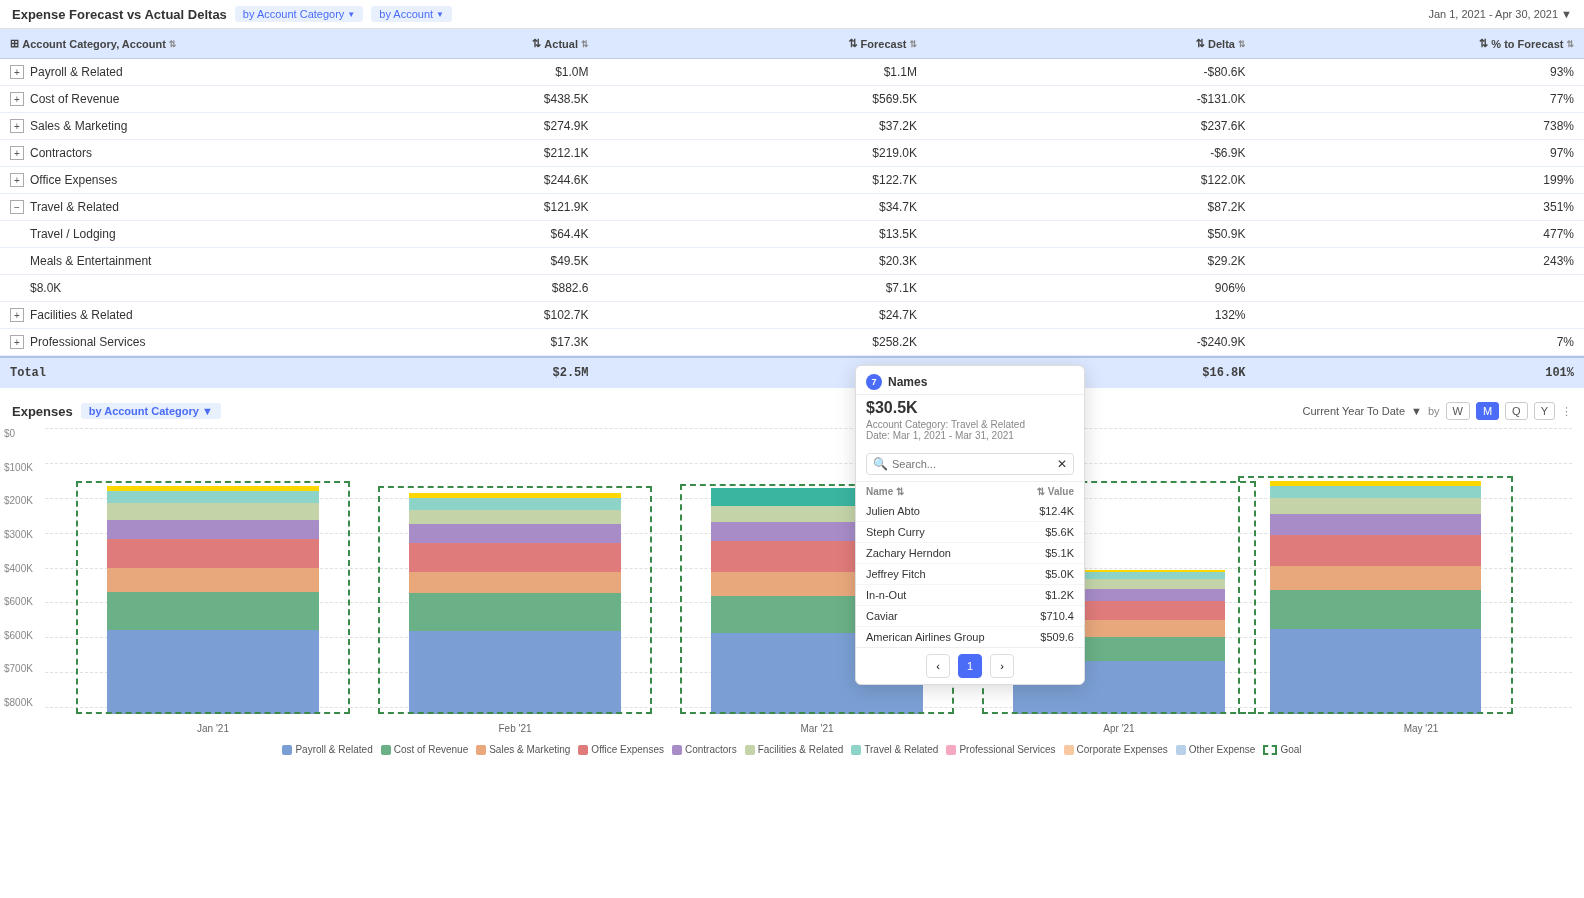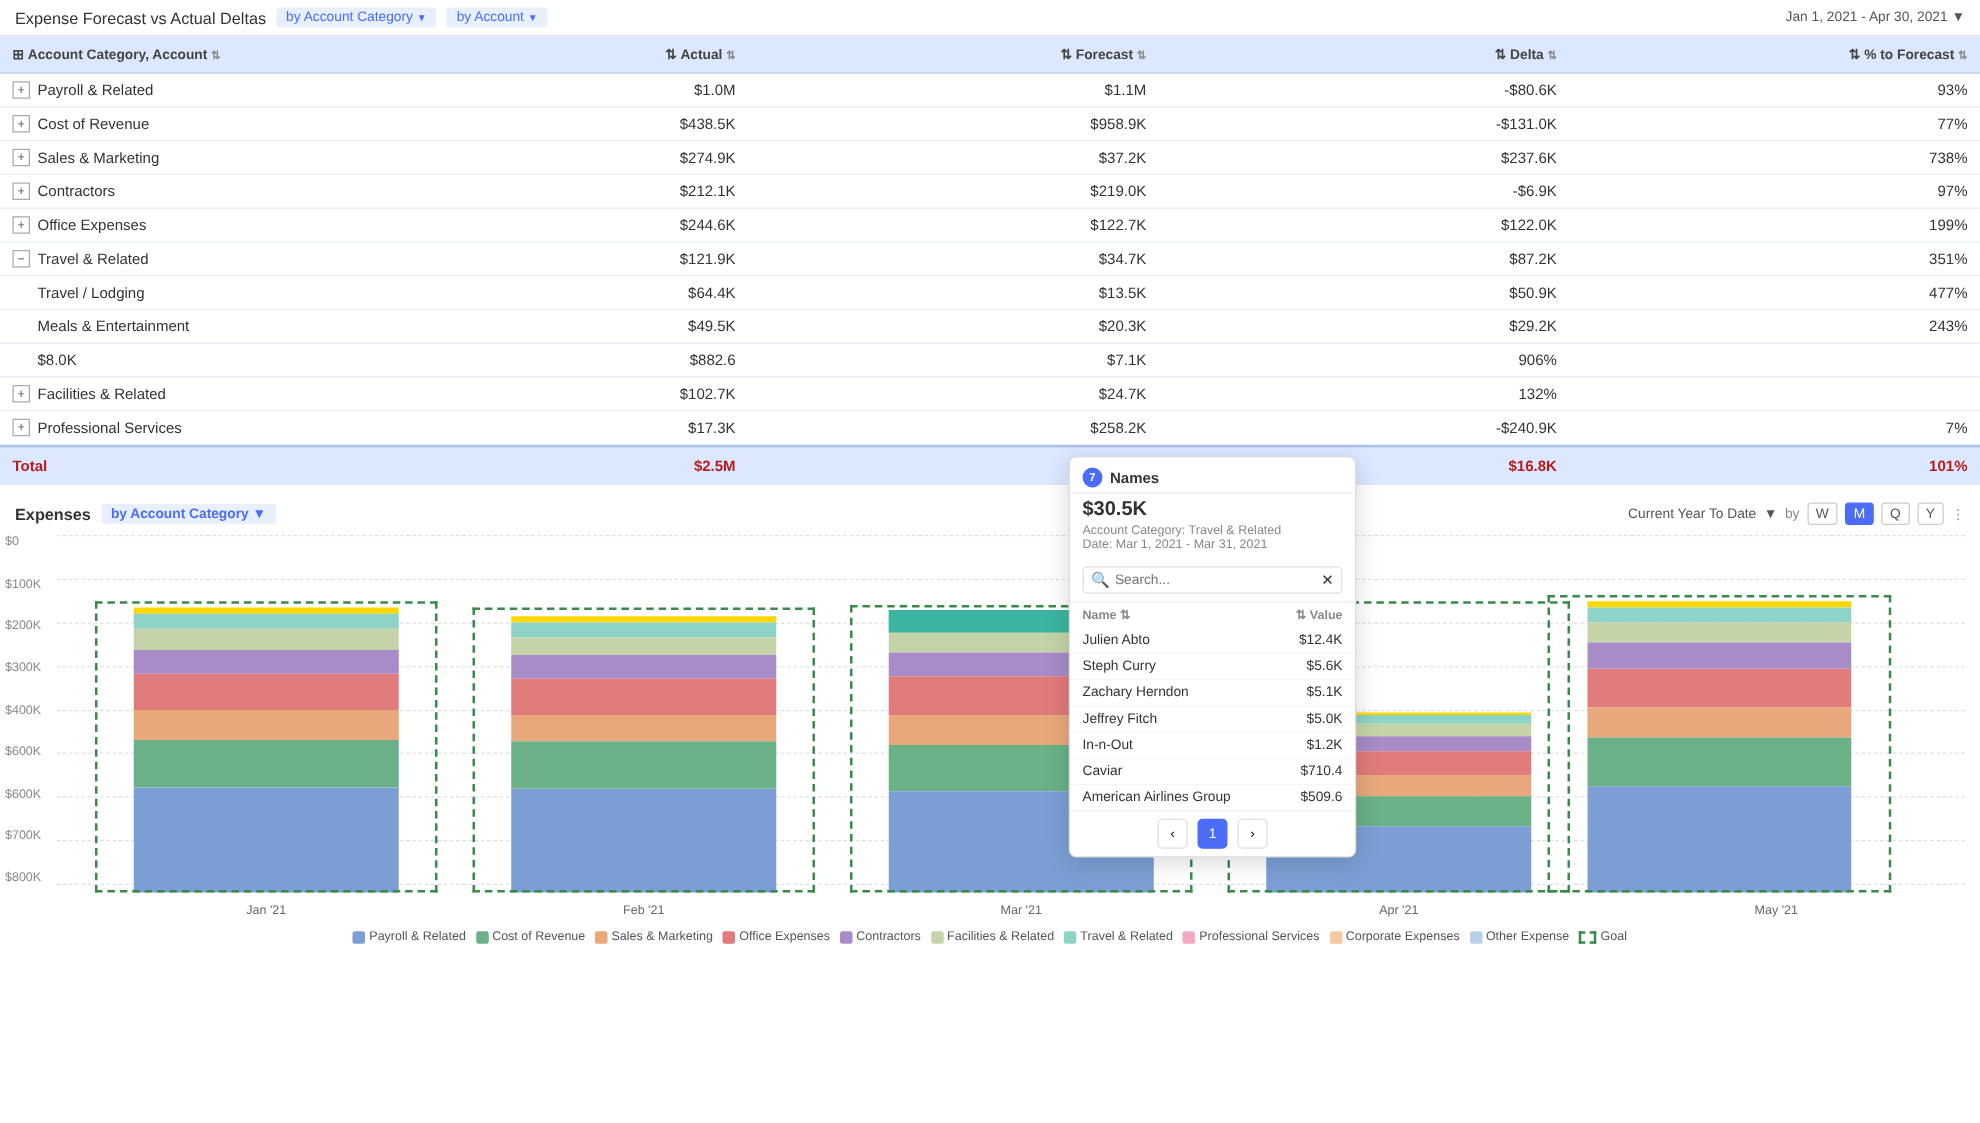--- a/index.html
+++ b/index.html
@@ -1,41 +1,41 @@
 <!DOCTYPE html>
 <html><head>
   <meta charset="utf-8">
   <style>
     * { box-sizing: border-box; margin: 0; padding: 0; }
     body { font-family: -apple-system, BlinkMacSystemFont, 'Segoe UI', sans-serif; font-size: 12px; background: #fff; color: #333; }
 
     
     .top-header { display: flex; align-items: center; justify-content: space-between; padding: 6px 12px; border-bottom: 1px solid #e0e0e0; background: #fff; }
     .top-header-left { display: flex; align-items: center; gap: 8px; }
-    .page-title { font-size: 13px; font-weight: 400; color: #333; }
+    .page-title { font-size: 13px; font-weight: 700; color: #333; }
     .filter-badge { background: #e8f0fe; color: #4a6cf7; border-radius: 3px; padding: 2px 8px; font-size: 11px; cursor: pointer; display: flex; align-items: center; gap: 3px; }
     .filter-badge .arrow { font-size: 8px; }
     .date-range { font-size: 11px; color: #555; display: flex; align-items: center; gap: 3px; }
 
     
     .table-section { width: 100%; }
     .table-header { display: grid; grid-template-columns: 270px 1fr 1fr 1fr 1fr; background: #dce8ff; border-bottom: 1px solid #c0cfe8; }
     .table-header .th { padding: 8px 10px; font-size: 11px; font-weight: 600; color: #444; display: flex; align-items: center; gap: 3px; }
     .table-header .th:not(:first-child) { justify-content: flex-end; }
     .sort-icon { color: #888; font-size: 9px; }
 
     .table-body .tr { display: grid; grid-template-columns: 270px 1fr 1fr 1fr 1fr; border-bottom: 1px solid #e8eef8; }
     .table-body .td { padding: 6px 10px; font-size: 12px; color: #333; display: flex; align-items: center; }
     .table-body .td:not(:first-child) { justify-content: flex-end; }
     .table-body .tr.sub .td:first-child { padding-left: 30px; }
     .expand-btn { width: 14px; height: 14px; border: 1px solid #aaa; display: inline-flex; align-items: center; justify-content: center; margin-right: 6px; cursor: pointer; font-size: 10px; color: #555; flex-shrink: 0; }
     .collapse-icon { font-size: 10px; color: #555; margin-right: 6px; width: 14px; height: 14px; border: 1px solid #aaa; display: inline-flex; align-items: center; justify-content: center; flex-shrink: 0; }
 
     .total-row { display: grid; grid-template-columns: 270px 1fr 1fr 1fr 1fr; background: #dce8ff; border-top: 2px solid #afc3e8; }
-    .total-row .td { padding: 8px 10px; font-size: 12px; font-weight: 700; color: #b91c1c; display: flex; align-items: center; }
+    .total-row .td { padding: 8px 10px; font-size: 12px; font-weight: 700; color: #404040; display: flex; align-items: center; font-family: Liberation Mono, monospace; }
     .total-row .td:not(:first-child) { justify-content: flex-end; }
 
     
     .expenses-section { padding: 10px 0 0; }
     .expenses-header { display: flex; align-items: center; justify-content: space-between; padding: 4px 12px 8px; }
     .expenses-title { font-size: 13px; font-weight: 600; display: flex; align-items: flex-end; gap: 8px; }
     .category-badge { background: #e8f0fe; color: #4a6cf7; border-radius: 3px; padding: 2px 8px; font-size: 11px; cursor: pointer; display: flex; align-items: center; gap: 3px; }
     .chart-controls { display: flex; align-items: center; gap: 6px; font-size: 11px; color: #555; }
     .time-btn { padding: 2px 6px; border: 1px solid #ccc; border-radius: 3px; cursor: pointer; font-size: 11px; background: #fff; color: #555; }
     .time-btn.active { background: #4a6cf7; color: #fff; border-color: #4a6cf7; }
@@ -134,21 +134,21 @@
         <div class="td">$1.1M</div>
         <div class="td">-$80.6K</div>
         <div class="td">93%</div>
       </div>
       <div class="tr">
         <div class="td">
           <div class="expand-btn">+</div>
           <span>Cost of Revenue</span>
         </div>
         <div class="td">$438.5K</div>
-        <div class="td">$958.9K</div>
+        <div class="td">$569.5K</div>
         <div class="td">-$131.0K</div>
         <div class="td">77%</div>
       </div>
       <div class="tr">
         <div class="td">
           <div class="expand-btn">+</div>
           <span>Sales &amp; Marketing</span>
         </div>
         <div class="td">$274.9K</div>
         <div class="td">$37.2K</div>

